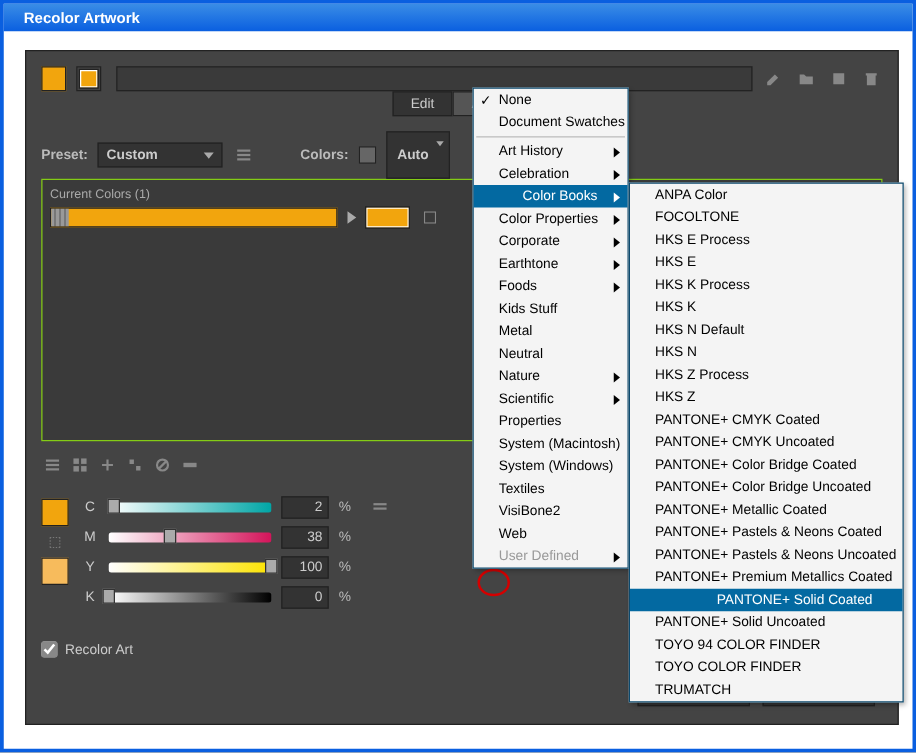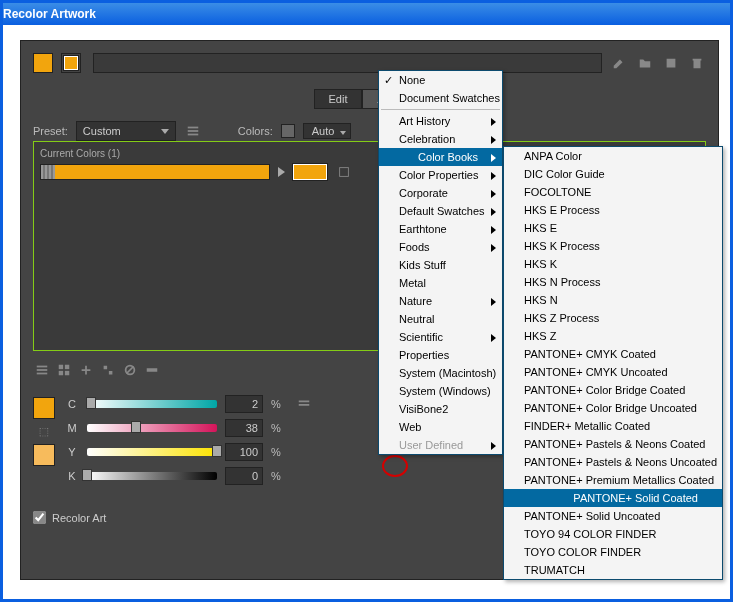--- a/index.html
+++ b/index.html
@@ -1,35 +1,35 @@
 <!DOCTYPE html>
 <html><head>
 <meta charset="utf-8">
 <style>
 * { box-sizing: border-box; margin: 0; padding: 0; font-family: Tahoma, Arial, sans-serif; }
 body { width: 733px; height: 602px; background: #fff; position: relative; overflow: hidden; }
 .window { width: 733px; height: 602px; background: #fff; border: 3px solid #0a5fe0; position: relative; }
-.titlebar { height: 22px; background: linear-gradient(to bottom, #3a8de6 0%, #0a5fe0 100%); display: flex; align-items: center; padding-left: 0; }
+.titlebar { height: 22px; background: linear-gradient(to bottom, #3a8de6 0%, #0a5fe0 100%); display: flex; align-items: center; padding-left: 16px; }
 .titlebar span { color: #fff; font-size: 12px; font-weight: bold; }
 .client { position: absolute; top: 25px; left: 3px; right: 3px; bottom: 3px; background: #fff; }
 .panel { background: #444; position: absolute; top: 12px; left: 14px; width: 699px; height: 540px; border: 1px solid #222; padding: 12px; color: #ccc; font-size: 11px; }
 .toprow { display: flex; align-items: center; gap: 8px; }
 .swatch { width: 20px; height: 20px; border: 1px solid #222; background: #f2a50d; display: inline-block; }
 .swatch.inner { width: 14px; height: 14px; border: 1px solid #fff; outline: 1px solid #222; margin: 2px; background: #f2a50d; }
 .toprow-input { flex: 1; height: 20px; background: #3a3a3a; border: 1px solid #222; margin-left: 4px; }
 .icon-btn { width: 18px; height: 18px; background: none; border: none; color: #777; cursor: pointer; display: inline-flex; align-items: center; justify-content: center; }
 .icon-btn svg { width: 14px; height: 14px; }
-.tabs { display: flex; justify-content: center; margin-top: 16px; }
+.tabs { display: flex; justify-content: center; margin-top: 0; }
 .tab { padding: 3px 14px; background: #333; border: 1px solid #222; color: #ccc; font-size: 11px; cursor: pointer; }
 .tab.active { background: #555; color: #fff; }
-.presetrow { display: flex; align-items: center; gap: 8px; margin-top: 12px; }
+.presetrow { display: flex; align-items: center; gap: 8px; margin-top: 12px; font-weight: bold; }
 .presetrow label { color: #bbb; }
 .dropdown { background: #333; border: 1px solid #222; color: #ccc; height: 20px; padding: 0 18px 0 6px; position: relative; display: inline-flex; align-items: center; min-width: 100px; }
 .dropdown::after { content: ''; position: absolute; right: 6px; top: 7px; border-left: 4px solid transparent; border-right: 4px solid transparent; border-top: 5px solid #aaa; }
-.autobtn { background: #333; border: 1px solid #222; color: #ccc; height: 16px; padding: 0 16px 0 8px; position: relative; display: inline-flex; align-items: center; }
+.autobtn { background: #333; border: 1px solid #222; color: #ccc; height: 38px; padding: 0 16px 0 8px; position: relative; display: inline-flex; align-items: center; }
 .autobtn::after { content: ''; position: absolute; right: 4px; top: 7px; border-left: 3px solid transparent; border-right: 3px solid transparent; border-top: 4px solid #aaa; }
 .colors-section { background: #3a3a3a; border: 1px solid #84cc16; padding: 6px; height: 210px; }
 .colors-header { display: flex; justify-content: space-between; font-size: 10px; color: #aaa; }
 .color-row { display: flex; align-items: center; gap: 8px; margin-top: 4px; }
 .colorbar-cur { width: 230px; height: 16px; background: #f2a50d; border: 1px solid #222; display: flex; }
 .colorbar-cur .stripe { width: 14px; background: repeating-linear-gradient(90deg,#999,#999 2px,#777 2px,#777 4px); }
 .arrow-right { width: 0; height: 0; border-top: 5px solid transparent; border-bottom: 5px solid transparent; border-left: 7px solid #aaa; }
 .colorbar-new { width: 34px; height: 16px; background: #f2a50d; border: 1px solid #fff; outline: 1px solid #222; }
 .toolrow { display: flex; align-items: center; gap: 4px; margin-top: 10px; }
 .toolrow .spacer { flex: 1; }
@@ -281,52 +281,51 @@
 
     <div class="menu menu1" id="menu1">
         <div class="item check">None</div>
         <div class="item">Document Swatches</div>
         <div style="border-top: 1px solid rgb(187, 187, 187); margin: 2px;"></div>
         <div class="item sub">Art History</div>
         <div class="item sub">Celebration</div>
         <div class="item sel sub">Color Books</div>
         <div class="item sub">Color Properties</div>
         <div class="item sub">Corporate</div>
-        <div class="item sub">Default Swatches</div>
         <div class="item sub">Earthtone</div>
         <div class="item sub">Foods</div>
         <div class="item">Kids Stuff</div>
         <div class="item">Metal</div>
+        <div class="item">Neutral</div>
         <div class="item sub">Nature</div>
-        <div class="item">Neutral</div>
         <div class="item sub">Scientific</div>
         <div class="item">Properties</div>
         <div class="item">System (Macintosh)</div>
         <div class="item">System (Windows)</div>
+        <div class="item">Textiles</div>
         <div class="item">VisiBone2</div>
         <div class="item">Web</div>
         <div class="item sub disabled">User Defined</div>
       </div>
     <div class="menu menu2" id="menu2">
         <div class="item">ANPA Color</div>
-        <div class="item">DIC Color Guide</div>
         <div class="item">FOCOLTONE</div>
         <div class="item">HKS E Process</div>
         <div class="item">HKS E</div>
         <div class="item">HKS K Process</div>
         <div class="item">HKS K</div>
-        <div class="item">HKS N Process</div>
+        <div class="item">HKS N Default</div>
         <div class="item">HKS N</div>
         <div class="item">HKS Z Process</div>
         <div class="item">HKS Z</div>
         <div class="item">PANTONE+ CMYK Coated</div>
         <div class="item">PANTONE+ CMYK Uncoated</div>
         <div class="item">PANTONE+ Color Bridge Coated</div>
         <div class="item">PANTONE+ Color Bridge Uncoated</div>
-        <div class="item">FINDER+ Metallic Coated</div>
+        <div class="item">PANTONE+ Metallic Coated</div>
         <div class="item">PANTONE+ Pastels &amp; Neons Coated</div>
         <div class="item">PANTONE+ Pastels &amp; Neons Uncoated</div>
         <div class="item">PANTONE+ Premium Metallics Coated</div>
         <div class="item sel">PANTONE+ Solid Coated</div>
         <div class="item">PANTONE+ Solid Uncoated</div>
         <div class="item">TOYO 94 COLOR FINDER</div>
         <div class="item">TOYO COLOR FINDER</div>
         <div class="item">TRUMATCH</div>
       </div>
 

